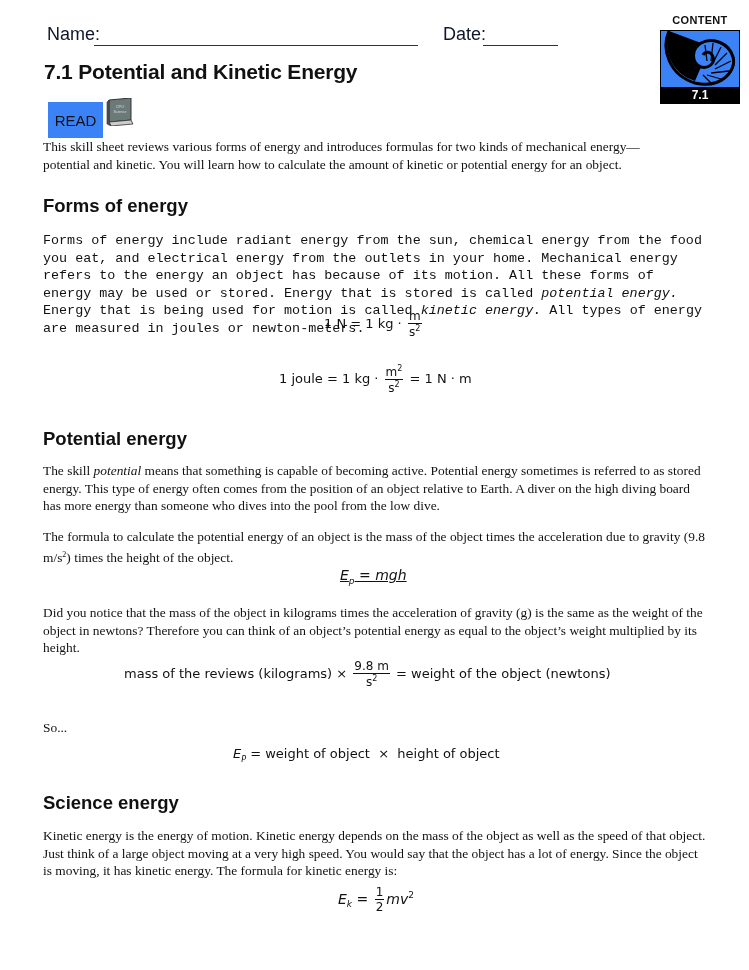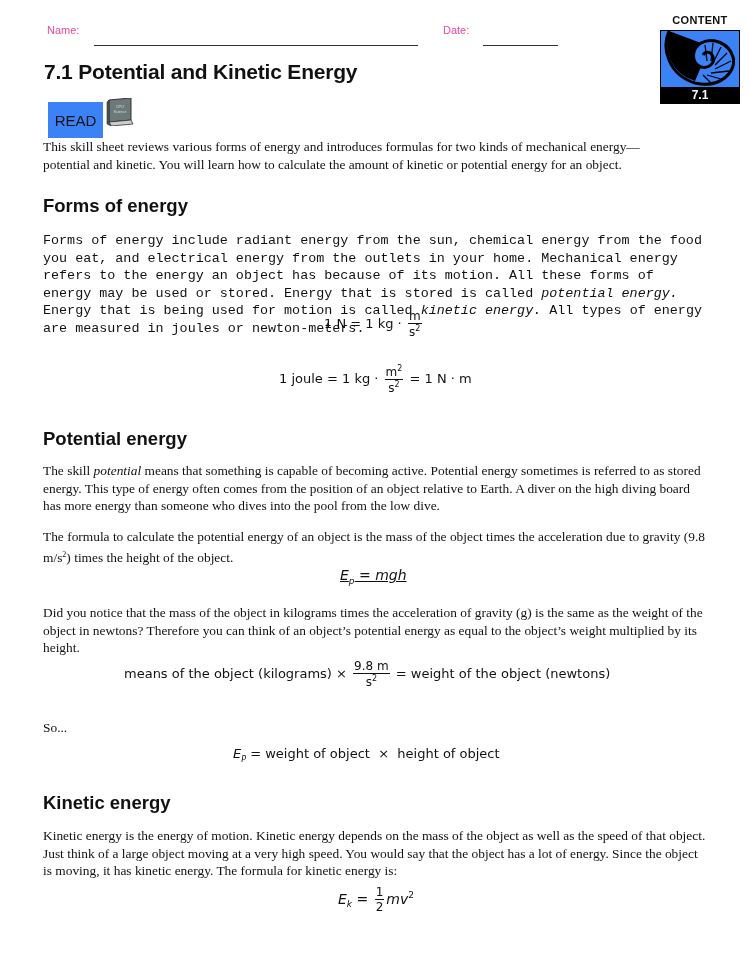--- a/index.html
+++ b/index.html
@@ -2,21 +2,21 @@
 <html><head>
 <meta charset="utf-8">
 <style>
   html, body { margin:0; padding:0; background:#ffffff; }
   body { width:749px; height:970px; position:relative; overflow:hidden; color:#111; }
   .abs { position:absolute; }
   .sans { font-family:"Liberation Sans", sans-serif; }
   .serif { font-family:"Liberation Serif", serif; }
   .math { font-family:"DejaVu Sans", sans-serif; }
 
-  .hdr-label { font-size:11px; color:#ec4899; }
+  .hdr-label { font-size:18px; color:#0f172a; }
   .line { border-bottom:1.5px solid #333; }
 
   .title { font-size:21px; font-weight:bold; left:44px; top:60px; letter-spacing:-0.2px; }
 
   .read-badge { left:48px; top:102px; width:55px; height:36px; background:#3b82f6; display:flex; align-items:center; justify-content:center; font-weight:normal; font-size:15px; }
   .book { left:105px; top:98px; width:30px; height:28px; }
 
   .logo { left:659px; top:14px; width:82px; height:90px; }
   .logo-label { font-size:11px; font-weight:bold; text-align:center; width:82px; letter-spacing:0.3px; }
   .logo-box { position:absolute; left:1px; top:16px; width:78px; height:72px; border:1.5px solid #000; background:#3b82f6; overflow:hidden; }
@@ -100,35 +100,35 @@
 <div class="abs serif para" style="top:528px;">
   <span>The formula to calculate the potential energy of an object is the mass of the object times the acceleration due to gravity (9.8 m/s</span><sup>2</sup><span>) times the height of the object.</span>
 </div>
 <div class="abs math" style="left:340px; top:567px; font-size:14px; font-style:italic;text-decoration:underline;">
   <span>E</span><sub style="font-size:9px;">p</sub><span> = mgh</span>
 </div>
 
 <div class="abs serif para" style="top:604px;">Did you notice that the mass of the object in kilograms times the acceleration of gravity (g) is the same as the weight of the object in newtons? Therefore you can think of an object’s potential energy as equal to the object’s weight multiplied by its height.</div>
 
 <div class="abs math eq" style="left:124px; top:660px;">
-  <span>means of the object (kilograms) ×</span>
+  <span>mass of the reviews (kilograms) ×</span>
   <span class="frac">
       <span class="num">9.8 m</span>
       <span class="den"><span>s</span><sup>2</sup></span>
     </span>
   <span>= weight of the object (newtons)</span>
 </div>
 
 <div class="abs serif" style="left:43px; top:720px; font-size:13.4px;">So...</div>
 
 <div class="abs math eq" style="left:233px; top:746px;">
   <span class="it">E</span><sub style="font-size:8px; font-style:italic;">P</sub><span style="white-space:pre;"> = weight of object  ×  height of object</span>
 </div>
 
-<div class="abs sans h2" style="top:792px;">Kinetic energy</div>
+<div class="abs sans h2" style="top:792px;">Science energy</div>
 <div class="abs serif para" style="top:827px;">Kinetic energy is the energy of motion. Kinetic energy depends on the mass of the object as well as the speed of that object. Just think of a large object moving at a very high speed. You would say that the object has a lot of energy. Since the object is moving, it has kinetic energy. The formula for kinetic energy is:</div>
 
 <div class="abs math" style="left:338px; top:886px; font-size:14px; white-space:nowrap;">
   <span class="it">E</span><sub style="font-size:9px; font-style:italic;">k</sub><span style="white-space:pre;"> = </span><span class="frac">
       <span class="num">1</span>
       <span class="den">2</span>
     </span><span class="it">mv</span><sup style="font-size:9px;">2</sup>
 </div>
 
 </body></html>

